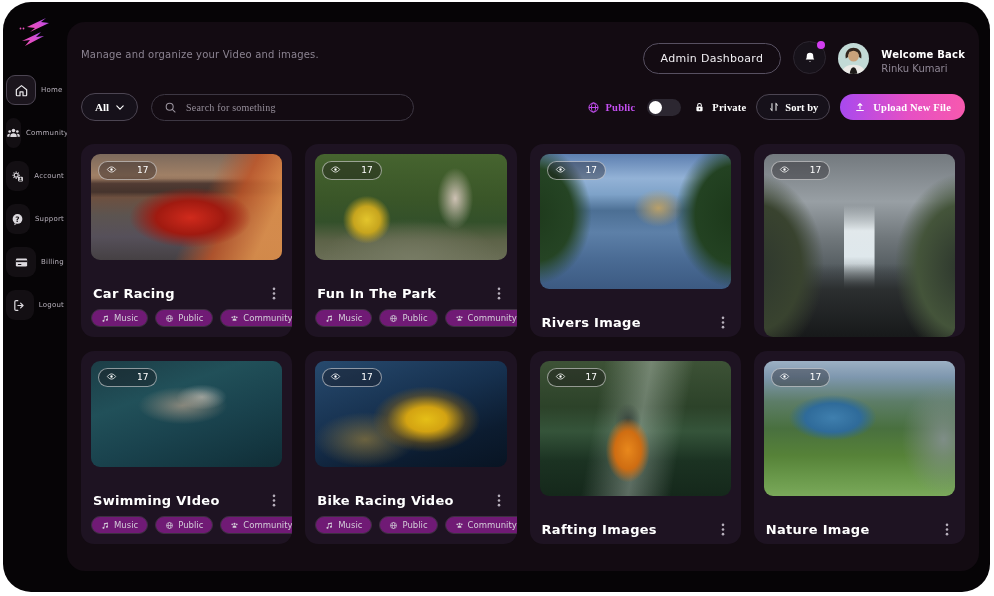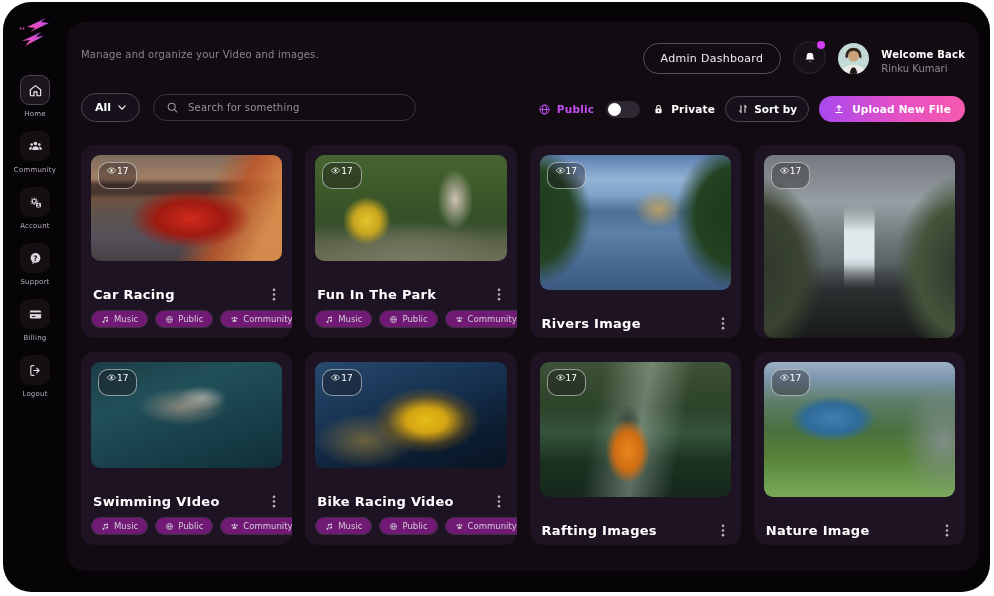--- a/index.html
+++ b/index.html
@@ -5,61 +5,61 @@
   * { margin:0; padding:0; box-sizing:border-box; }
   html,body { width:994px; height:596px; background:#ffffff; font-family:"DejaVu Sans","Liberation Sans",sans-serif; }
   body { position:relative; overflow:hidden; }
 
   .window { position:absolute; left:3px; top:2px; right:4px; bottom:4px; background:#060406; border-radius:28px; overflow:hidden; }
 
   
   .sidebar { position:absolute; left:0; top:0; bottom:0; width:64px; display:flex; flex-direction:column; align-items:center; padding-top:15px; }
   .logo { width:38px; height:32px; margin-bottom:26px; cursor:pointer; }
   .nav { display:flex; flex-direction:column; gap:13px; align-items:center; }
-  .nav-item { display:flex; flex-direction:column; align-items:center; gap:5px; cursor:pointer; width:58px; }
+  .nav-item { display:flex; flex-direction:row; align-items:center; gap:5px; cursor:pointer; width:58px; }
   .icon-box { width:30px; height:30px; border-radius:9px; background:#130f13; display:flex; align-items:center; justify-content:center; }
   .nav-item.active .icon-box { background:#1b151d; border:1px solid #4c4552; }
   .nav-label { font-size:7px; color:#b6b0ba; letter-spacing:.2px; }
 
   
   .panel { position:absolute; left:64px; top:20px; right:11px; bottom:21px; background:#130b12; border-radius:18px; padding:0 14px; }
 
   .header { display:flex; justify-content:space-between; align-items:flex-start; padding-top:19px; }
   .page-title { font-size:17px; font-weight:800; color:#fff; letter-spacing:.4px; }
   .page-subtitle { font-size:10px; color:#8b8391; margin-top:8px; letter-spacing:.2px; }
   .header-right { display:flex; align-items:flex-end; gap:12px; margin-top:0; }
   .admin-btn { display:flex; align-items:center; padding:8px 17px; border:1px solid #575061; border-radius:17px; background:transparent; color:#f0eef2; font-size:11px; letter-spacing:.3px; cursor:pointer; font-family:inherit; }
   .bell-btn { position:relative; width:33px; height:33px; border-radius:50%; background:#17121a; border:1px solid #2c2630; display:flex; align-items:center; justify-content:center; cursor:pointer; }
   .bell-dot { position:absolute; top:-1px; right:0px; width:8px; height:8px; border-radius:50%; }
   .avatar { width:31px; height:31px; border-radius:50%; overflow:hidden; cursor:pointer; flex:none; }
   .welcome .l1 { font-size:10px; font-weight:700; color:#fff; letter-spacing:.2px; }
   .welcome .l2 { font-size:10px; color:#8f8795; margin-top:3px; }
 
   
-  .toolbar { display:flex; justify-content:space-between; align-items:flex-end; margin-top:19px; }
+  .toolbar { display:flex; justify-content:space-between; align-items:center; margin-top:19px;font-family:Liberation Serif, serif; }
   .toolbar-left { display:flex; align-items:center; gap:13px; }
   .all-btn { display:flex; align-items:center; gap:7px; padding:7px 13px; border:1px solid #4c4552; border-radius:15px; background:#16111a; color:#fff; font-size:11px; font-weight:700; cursor:pointer; font-family:inherit; }
   .search { display:flex; align-items:center; gap:9px; width:263px; height:27px; border:1px solid #3d3743; border-radius:14px; padding:4px 12px; background:transparent; }
   .search input { flex:1; background:transparent; border:none; outline:none; color:#ddd6e0; font-size:10px; font-family:inherit; letter-spacing:.2px; }
   .search input::placeholder { color:#968f9b; }
   .toolbar-right { display:flex; align-items:center; gap:10px; }
   .vis-group { display:flex; align-items:center; gap:6px; cursor:pointer; }
   .vis-label { font-size:10.5px; font-weight:700; letter-spacing:.2px; }
   .vis-public { color:#c44ff2; }
   .vis-private { color:#ffffff; }
   .toggle { position:relative; width:34px; height:17px; border-radius:9px; background:#2c2731; cursor:pointer; margin:0 2px; }
   .toggle .knob { position:absolute; left:2px; top:2px; width:13px; height:13px; border-radius:50%; background:#fff; }
   .sort-btn { display:flex; align-items:center; gap:5px; padding:6px 11px; border:1px solid #4c4552; border-radius:15px; background:#16111a; color:#fff; font-size:10.5px; font-weight:700; cursor:pointer; font-family:inherit; }
   .upload-btn { display:flex; align-items:center; gap:7px; padding:7px 14px; border:none; border-radius:15px; color:#fff; font-size:10.5px; font-weight:700; letter-spacing:.2px; cursor:pointer; font-family:inherit; background:linear-gradient(90deg,#a849ef 0%,#e650c4 55%,#f759ae 100%); }
 
   
   .grid { margin-top:23px; display:grid; grid-template-columns:repeat(4,1fr); gap:14px 13px; }
   .card { background:#1e1322; border-radius:13px; height:193px; display:flex; flex-direction:column; overflow:hidden; }
   .thumb { flex:1; margin:10px 10px 0; border-radius:9px; position:relative; background-color:#3a3a3a; background-repeat:no-repeat; overflow:hidden; }
-  .views-badge { position:absolute; top:7px; left:7px; display:flex; align-items:center; gap:0; padding:2px 8px 12px 7px; border-radius:10px; border:1px solid rgba(255,255,255,.5); background:rgba(22,18,22,.35); color:#fff; font-size:9px; }
+  .views-badge { position:absolute; top:7px; left:7px; display:flex; align-items:center; gap:20px; padding:2px 8px 4px 7px; border-radius:10px; border:1px solid rgba(255,255,255,.5); background:rgba(22,18,22,.35); color:#fff; font-size:9px; }
   .title-row { display:flex; justify-content:space-between; align-items:center; padding:25px 12px 6px; }
   .card-title { font-size:13px; font-weight:700; color:#fff; letter-spacing:.3px; }
   .kebab { cursor:pointer; display:flex; padding:2px 4px; }
   .tags { display:flex; gap:7px; padding:1px 10px 10px; }
   .tag { display:flex; align-items:center; gap:4px; padding:3px 9px; border-radius:10px; background:#701a75; border:1px solid #3c3040; color:#d3ccd8; font-size:8.5px; cursor:pointer; white-space:nowrap; }
 
   
   .thumb-0 { background-image:
       radial-gradient(ellipse 85px 42px at 52% 60%, #d02a1c 0%, #a01a10 40%, rgba(120,30,20,0) 72%),
       linear-gradient(115deg, rgba(0,0,0,0) 55%, rgba(190,85,40,.85) 70%, rgba(225,145,75,.9) 88%),

